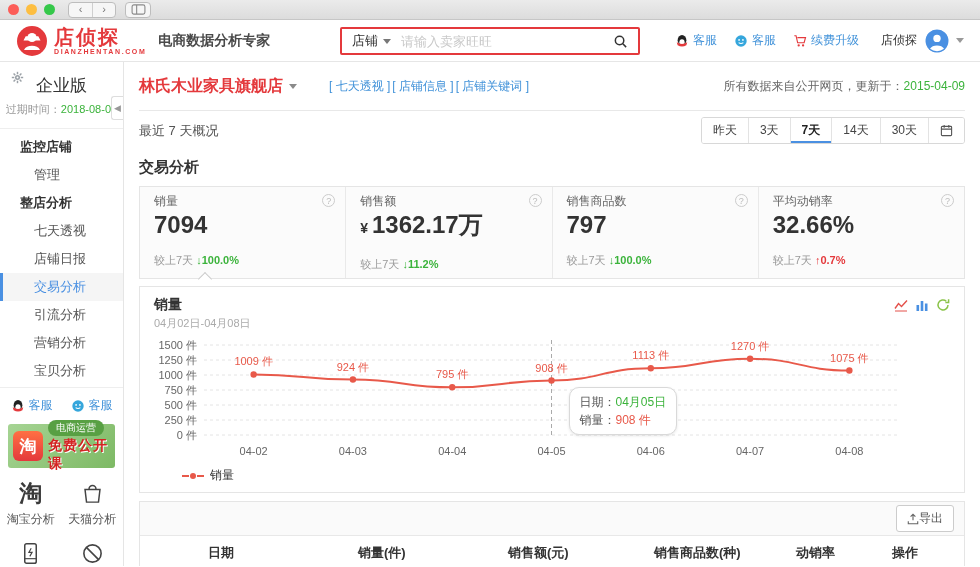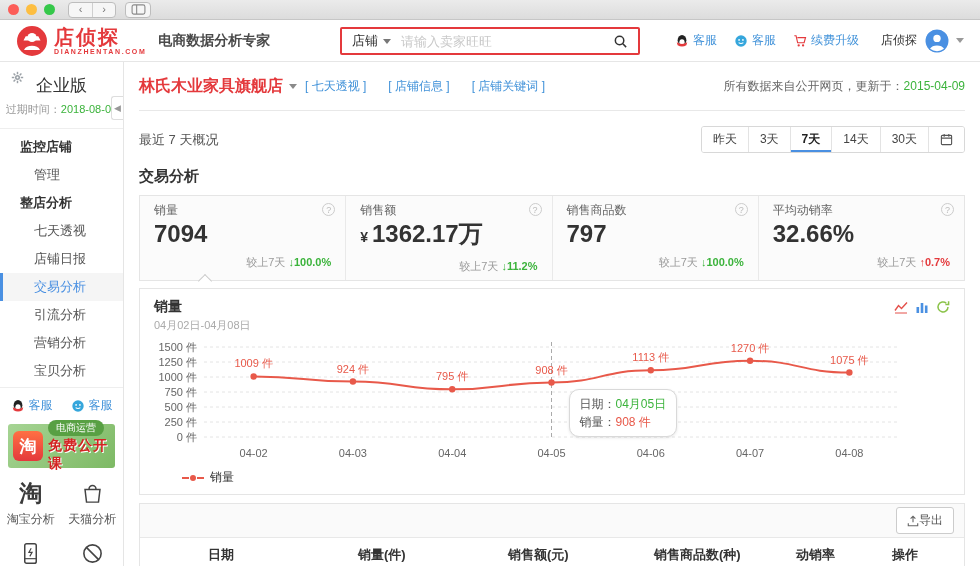--- a/index.html
+++ b/index.html
@@ -64,42 +64,42 @@
   .tools-grid { display:grid; grid-template-columns:1fr 1fr; }
   .tool { display:flex; flex-direction:column; align-items:center; gap:6px; padding:8px 0 6px; font-size:12px; color:#555; cursor:pointer; }
   .tool svg { width:23px; height:23px; }
   .tao-char { font-size:23px; line-height:23px; color:#3a3a3a; font-weight:bold; }
 
   
   main { flex:1; padding:0 15px; overflow:hidden; }
   .store-header { display:flex; align-items:center; padding:14px 0 13px; border-bottom:1px solid #e8e8e8; }
   .store-name { color:#e4393c; font-size:16px; font-weight:bold; cursor:pointer; }
   .store-header .caret-down { margin-left:6px; border-top-color:#8a8a8a; }
-  .store-links { margin-left:8px; display:flex; gap:22px; }
+  .store-links { margin-left:32px; display:flex; gap:2px; }
   .store-links a { color:#4192d9; font-size:12px; }
   .update-note { margin-left:auto; font-size:12px; color:#666; }
-  .period-row { display:flex; align-items:center; margin-top:15px; }
+  .period-row { display:flex; align-items:center; margin-top:6px; }
   .period-title { font-size:13px; color:#555; }
   .period-group { margin-left:auto; display:flex; border:1px solid #d8d8d8; border-radius:3px; overflow:hidden; background:#fff; }
   .period-btn { padding:0 11px; height:25px; line-height:25px; font-size:12px; color:#444; background:#fff; border:none; border-left:1px solid #e3e3e3; }
   .period-btn:first-child { border-left:none; }
   .period-btn.active { font-weight:bold; color:#222; box-shadow:inset 0 -2px 0 #4a90e2; }
   .period-btn.cal { display:flex; align-items:center; height:25px; }
   .period-btn.cal svg { width:13px; height:13px; }
   .section-title { font-size:15px; font-weight:bold; color:#333; margin-top:14px; }
 
   .kpi-cards { display:flex; border:1px solid #e5e5e5; background:#fbfbfb; margin-top:9px; position:relative; }
   .kpi-card { flex:1; padding:6px 14px 6px; border-left:1px solid #e9e9e9; position:relative; cursor:pointer; }
   .kpi-card:first-child { border-left:none; }
   .kpi-label { font-size:12px; color:#666; }
   .help-icon { position:absolute; right:10px; top:7px; width:13px; height:13px; border:1px solid #ccc; border-radius:50%; color:#bbb; font-size:9px; line-height:12px; text-align:center; cursor:pointer; }
   .help-icon::after { content:"?"; }
   .kpi-value { font-size:24px; font-weight:bold; color:#333; line-height:27px; margin-top:1px; }
   .kpi-value .prefix { font-size:14px; }
-  .kpi-sub { font-size:11px; color:#999; margin-top:8px;text-align:right; }
+  .kpi-sub { font-size:11px; color:#999; margin-top:15px; }
   .kpi-sub .down { color:#3bb33b; font-weight:bold; }
   .kpi-sub .up { color:#e4393c; font-weight:bold; }
   .kpi-caret { position:absolute; bottom:-6px; width:10px; height:10px; background:#fff; border-left:1px solid #ccc; border-top:1px solid #ccc; transform:rotate(45deg); }
 
   .chart-panel { border:1px solid #e5e5e5; margin-top:7px; background:#fff; }
   .chart-header { display:flex; align-items:center; padding:9px 14px 0; }
   .chart-title { font-size:14px; font-weight:bold; color:#333; }
   .chart-tools { margin-left:auto; display:flex; gap:7px; align-items:center; }
   .chart-tools svg { width:14px; height:14px; cursor:pointer; }
   .chart-subtitle { font-size:11px; color:#aaa; padding:2px 14px 0; }

